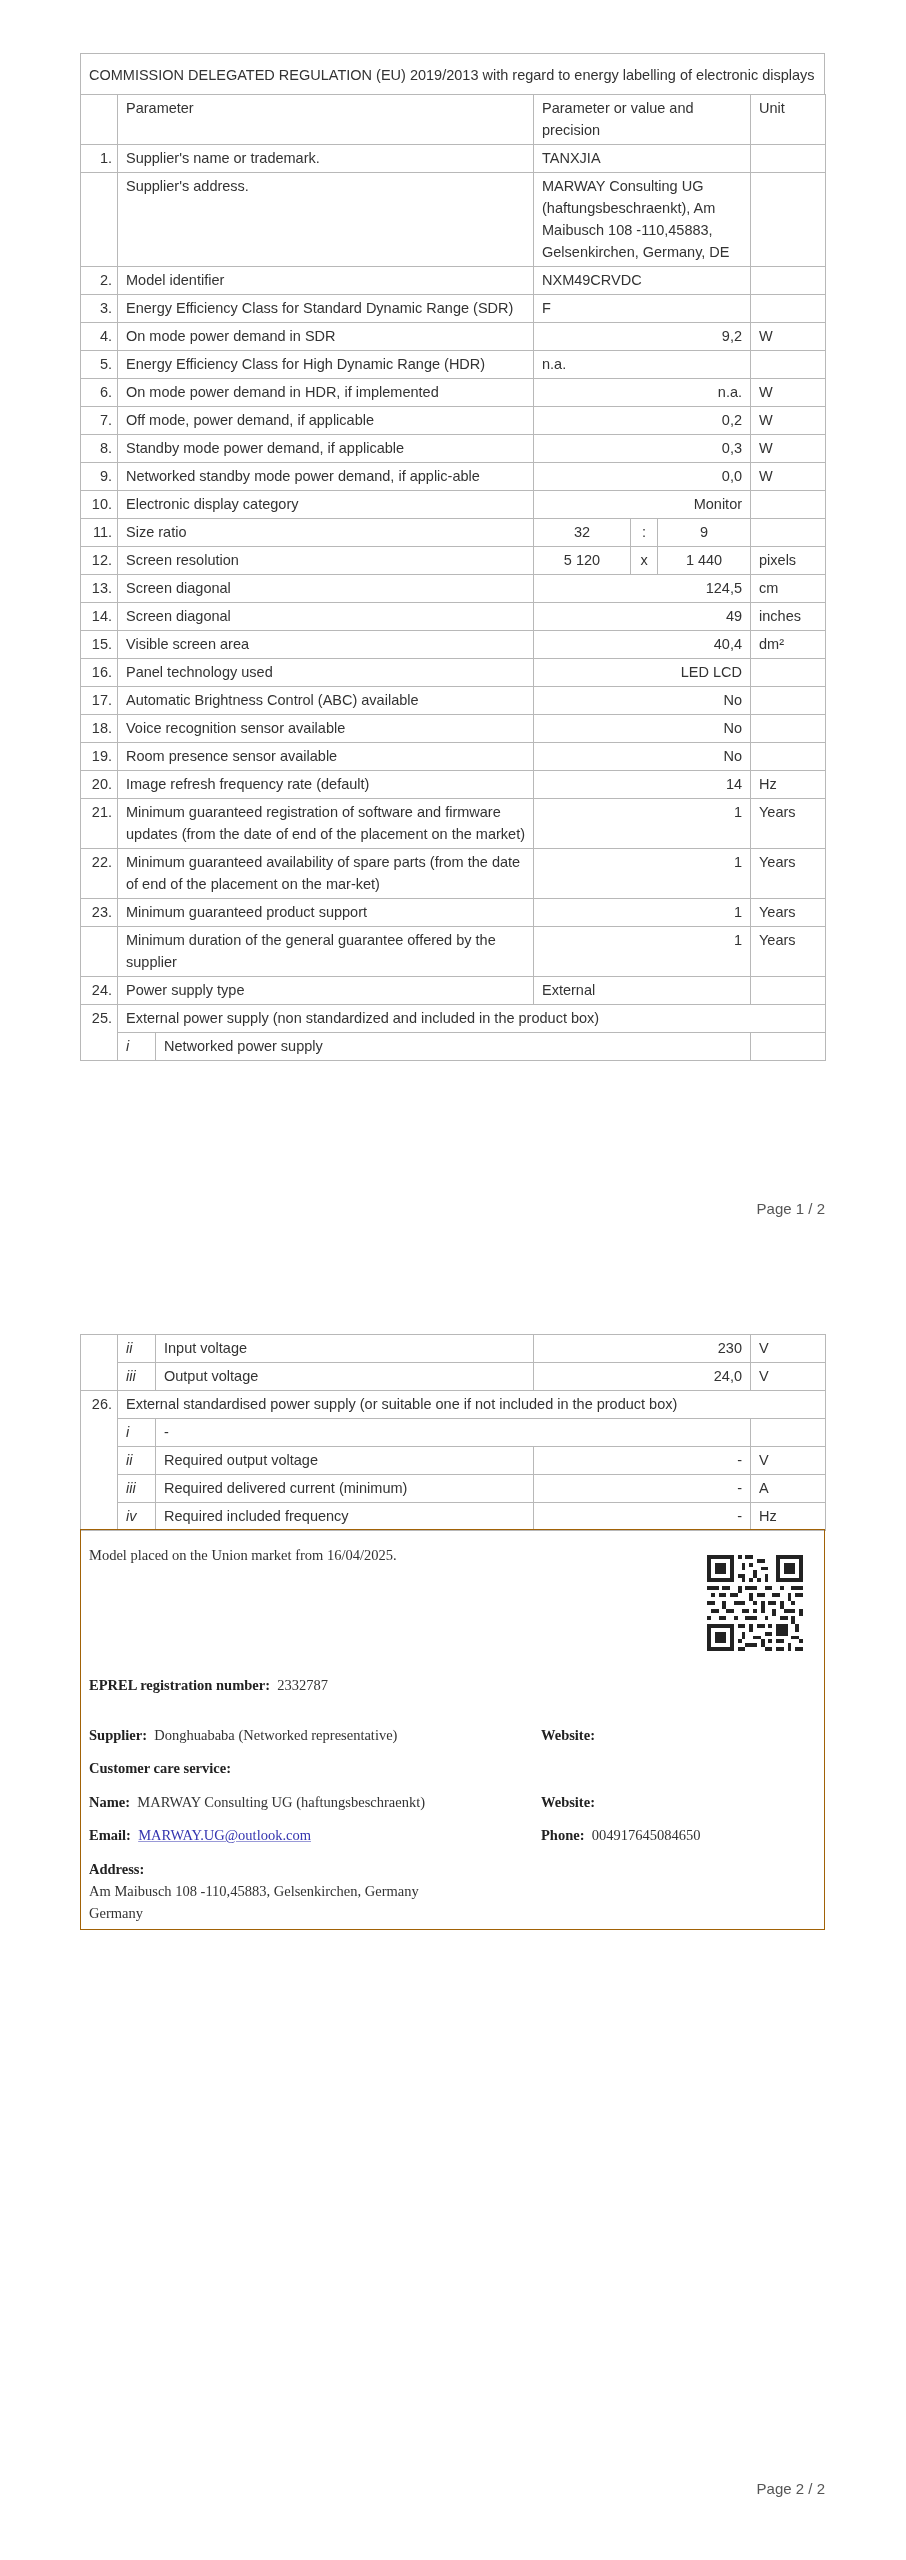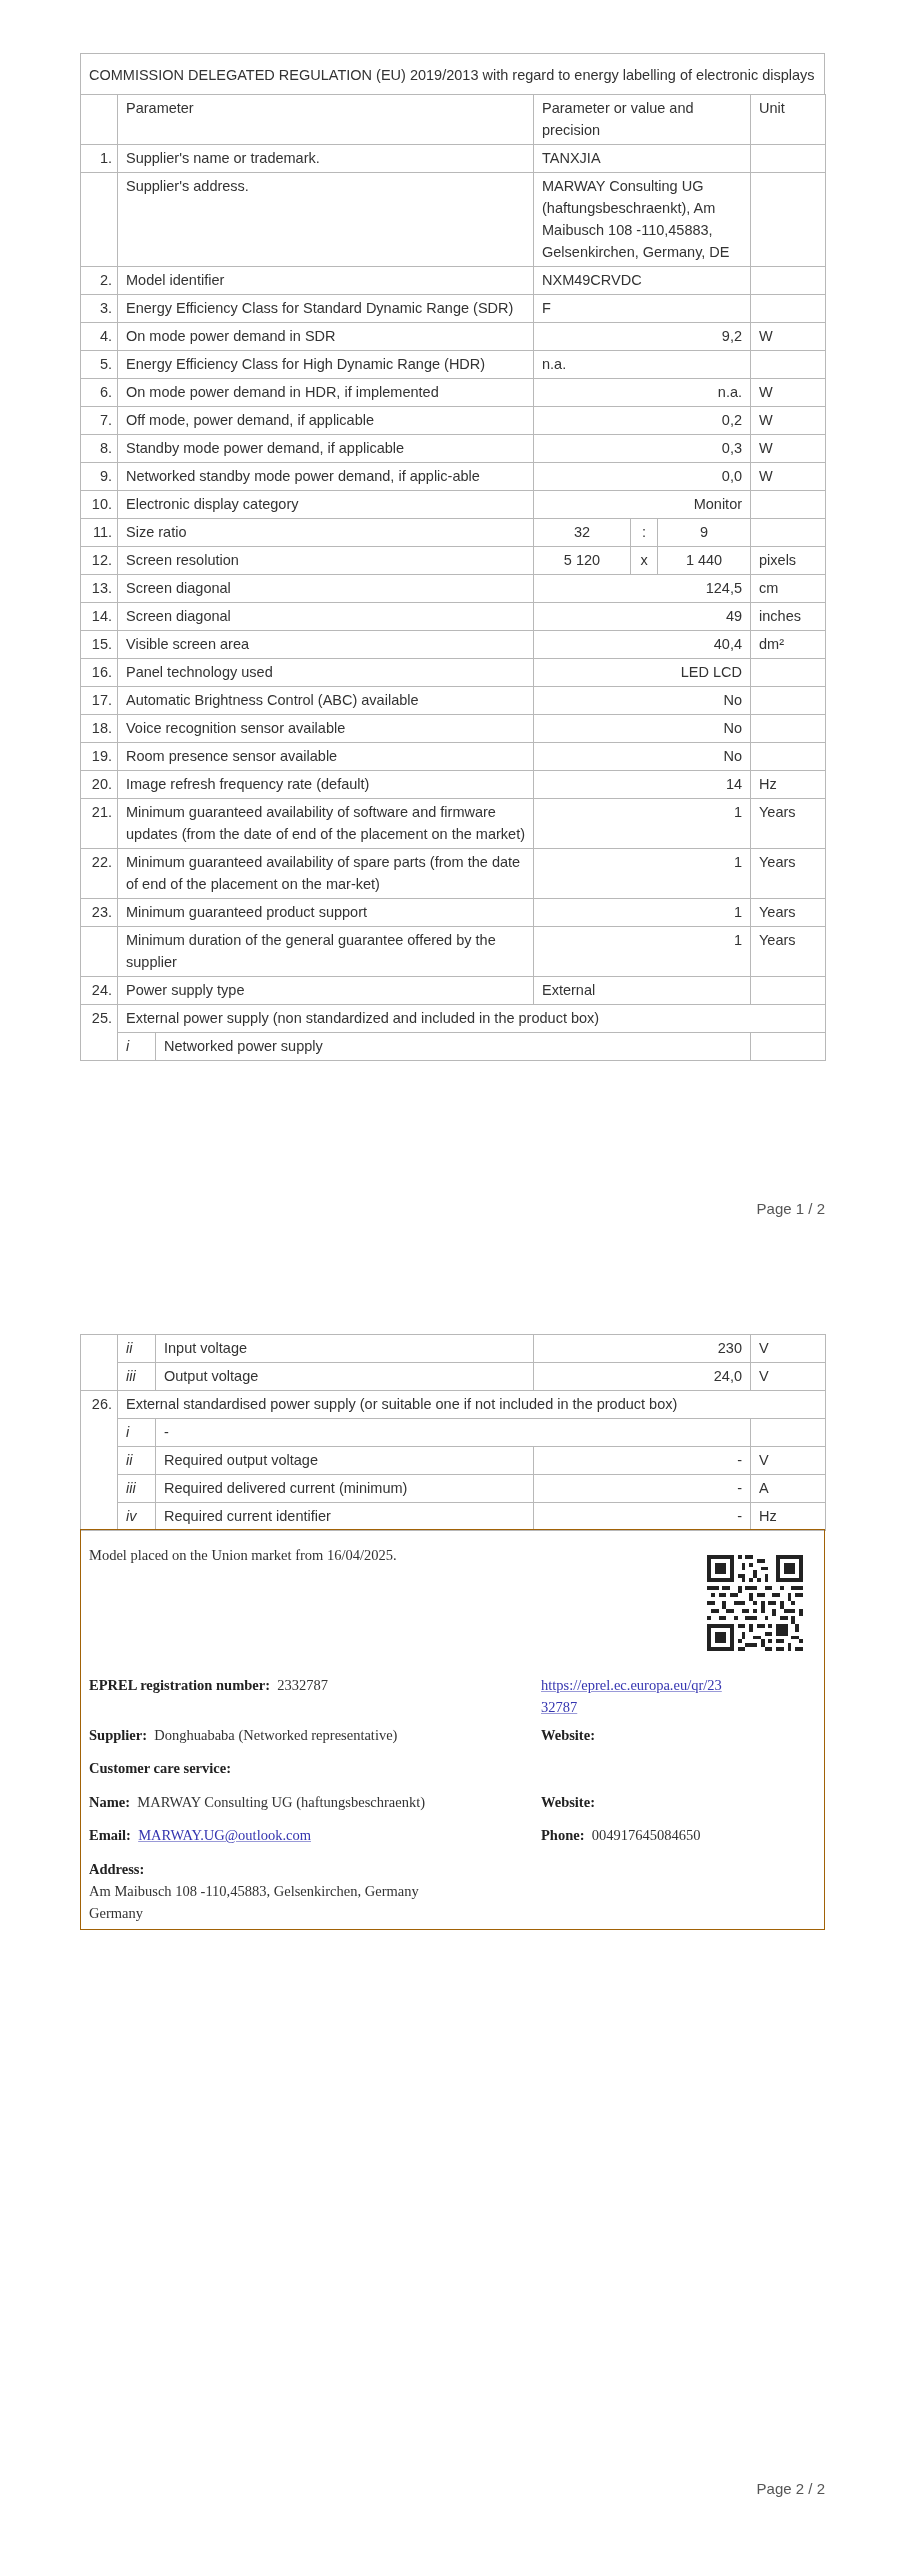--- a/index.html
+++ b/index.html
@@ -171,21 +171,21 @@
       <td></td>
     </tr>
     <tr>
       <td class="num">20.</td>
       <td colspan="2">Image refresh frequency rate (default)</td>
       <td colspan="3" class="val-r">14</td>
       <td>Hz</td>
     </tr>
     <tr>
       <td class="num">21.</td>
-      <td colspan="2">Minimum guaranteed availability of software and firmware updates (from the date of end of the placement on the market)</td>
+      <td colspan="2">Minimum guaranteed registration of software and firmware updates (from the date of end of the placement on the market)</td>
       <td colspan="3" class="val-r">1</td>
       <td>Years</td>
     </tr>
     <tr>
       <td class="num">22.</td>
       <td colspan="2">Minimum guaranteed availability of spare parts (from the date of end of the placement on the mar-ket)</td>
       <td colspan="3" class="val-r">1</td>
       <td>Years</td>
     </tr>
     <tr>
@@ -259,21 +259,21 @@
       <td>V</td>
     </tr>
     <tr>
       <td class="sub">iii</td>
       <td>Required delivered current (minimum)</td>
       <td class="val-r">-</td>
       <td>A</td>
     </tr>
     <tr>
       <td class="sub">iv</td>
-      <td>Required current identifier</td>
+      <td>Required included frequency</td>
       <td class="val-r">-</td>
       <td>Hz</td>
     </tr>
   </tbody>
     </table>
 </div>
 
 <div class="info-box">
   <div class="row" style="left:8px; top:14px;">Model placed on the Union market from 16/04/2025.</div>
 
@@ -292,24 +292,20 @@
       <path d="M8 18h2v1h-2zM11 18h1v2h-1zM13 18h2v1h-2zM16 18h1v1h-1zM18 18h3v3h-3zM19 19h1v1h-1zM23 18h1v2h-1z"></path>
       <path d="M9 20h1v2h-1zM12 21h2v1h-2zM15 20h2v1h-2zM22 21h2v1h-2zM8 22h1v1h-1zM14 22h1v2h-1zM16 22h1v1h-1zM18 22h2v1h-2zM21 23h1v2h-1zM24 22h1v1h-1z"></path>
       <path d="M10 23h3v1h-3zM8 24h2v1h-2zM15 24h2v1h-2zM18 24h2v1h-2zM23 24h2v1h-2z"></path>
     </g>
   </svg>
 
   <div class="row" style="left:8px; top:144px;">
     <span class="lbl">EPREL registration number:</span>&nbsp;
     <span>2332787</span>
   </div>
-  <div class="row" style="left:460px; top:144px; width:260px;">
-    <span class="link">https://eprel.ec.europa.eu/qr/23</span><br>
-    <span class="link">32787</span>
-  </div>
 
   <div class="row" style="left:8px; top:194px;">
     <span class="lbl">Supplier:</span>&nbsp;
     <span>Donghuababa (Networked representative)</span>
   </div>
   <div class="row" style="left:460px; top:194px;">
     <span class="lbl">Website:</span>
   </div>
 
   <div class="row" style="left:8px; top:227px;">

